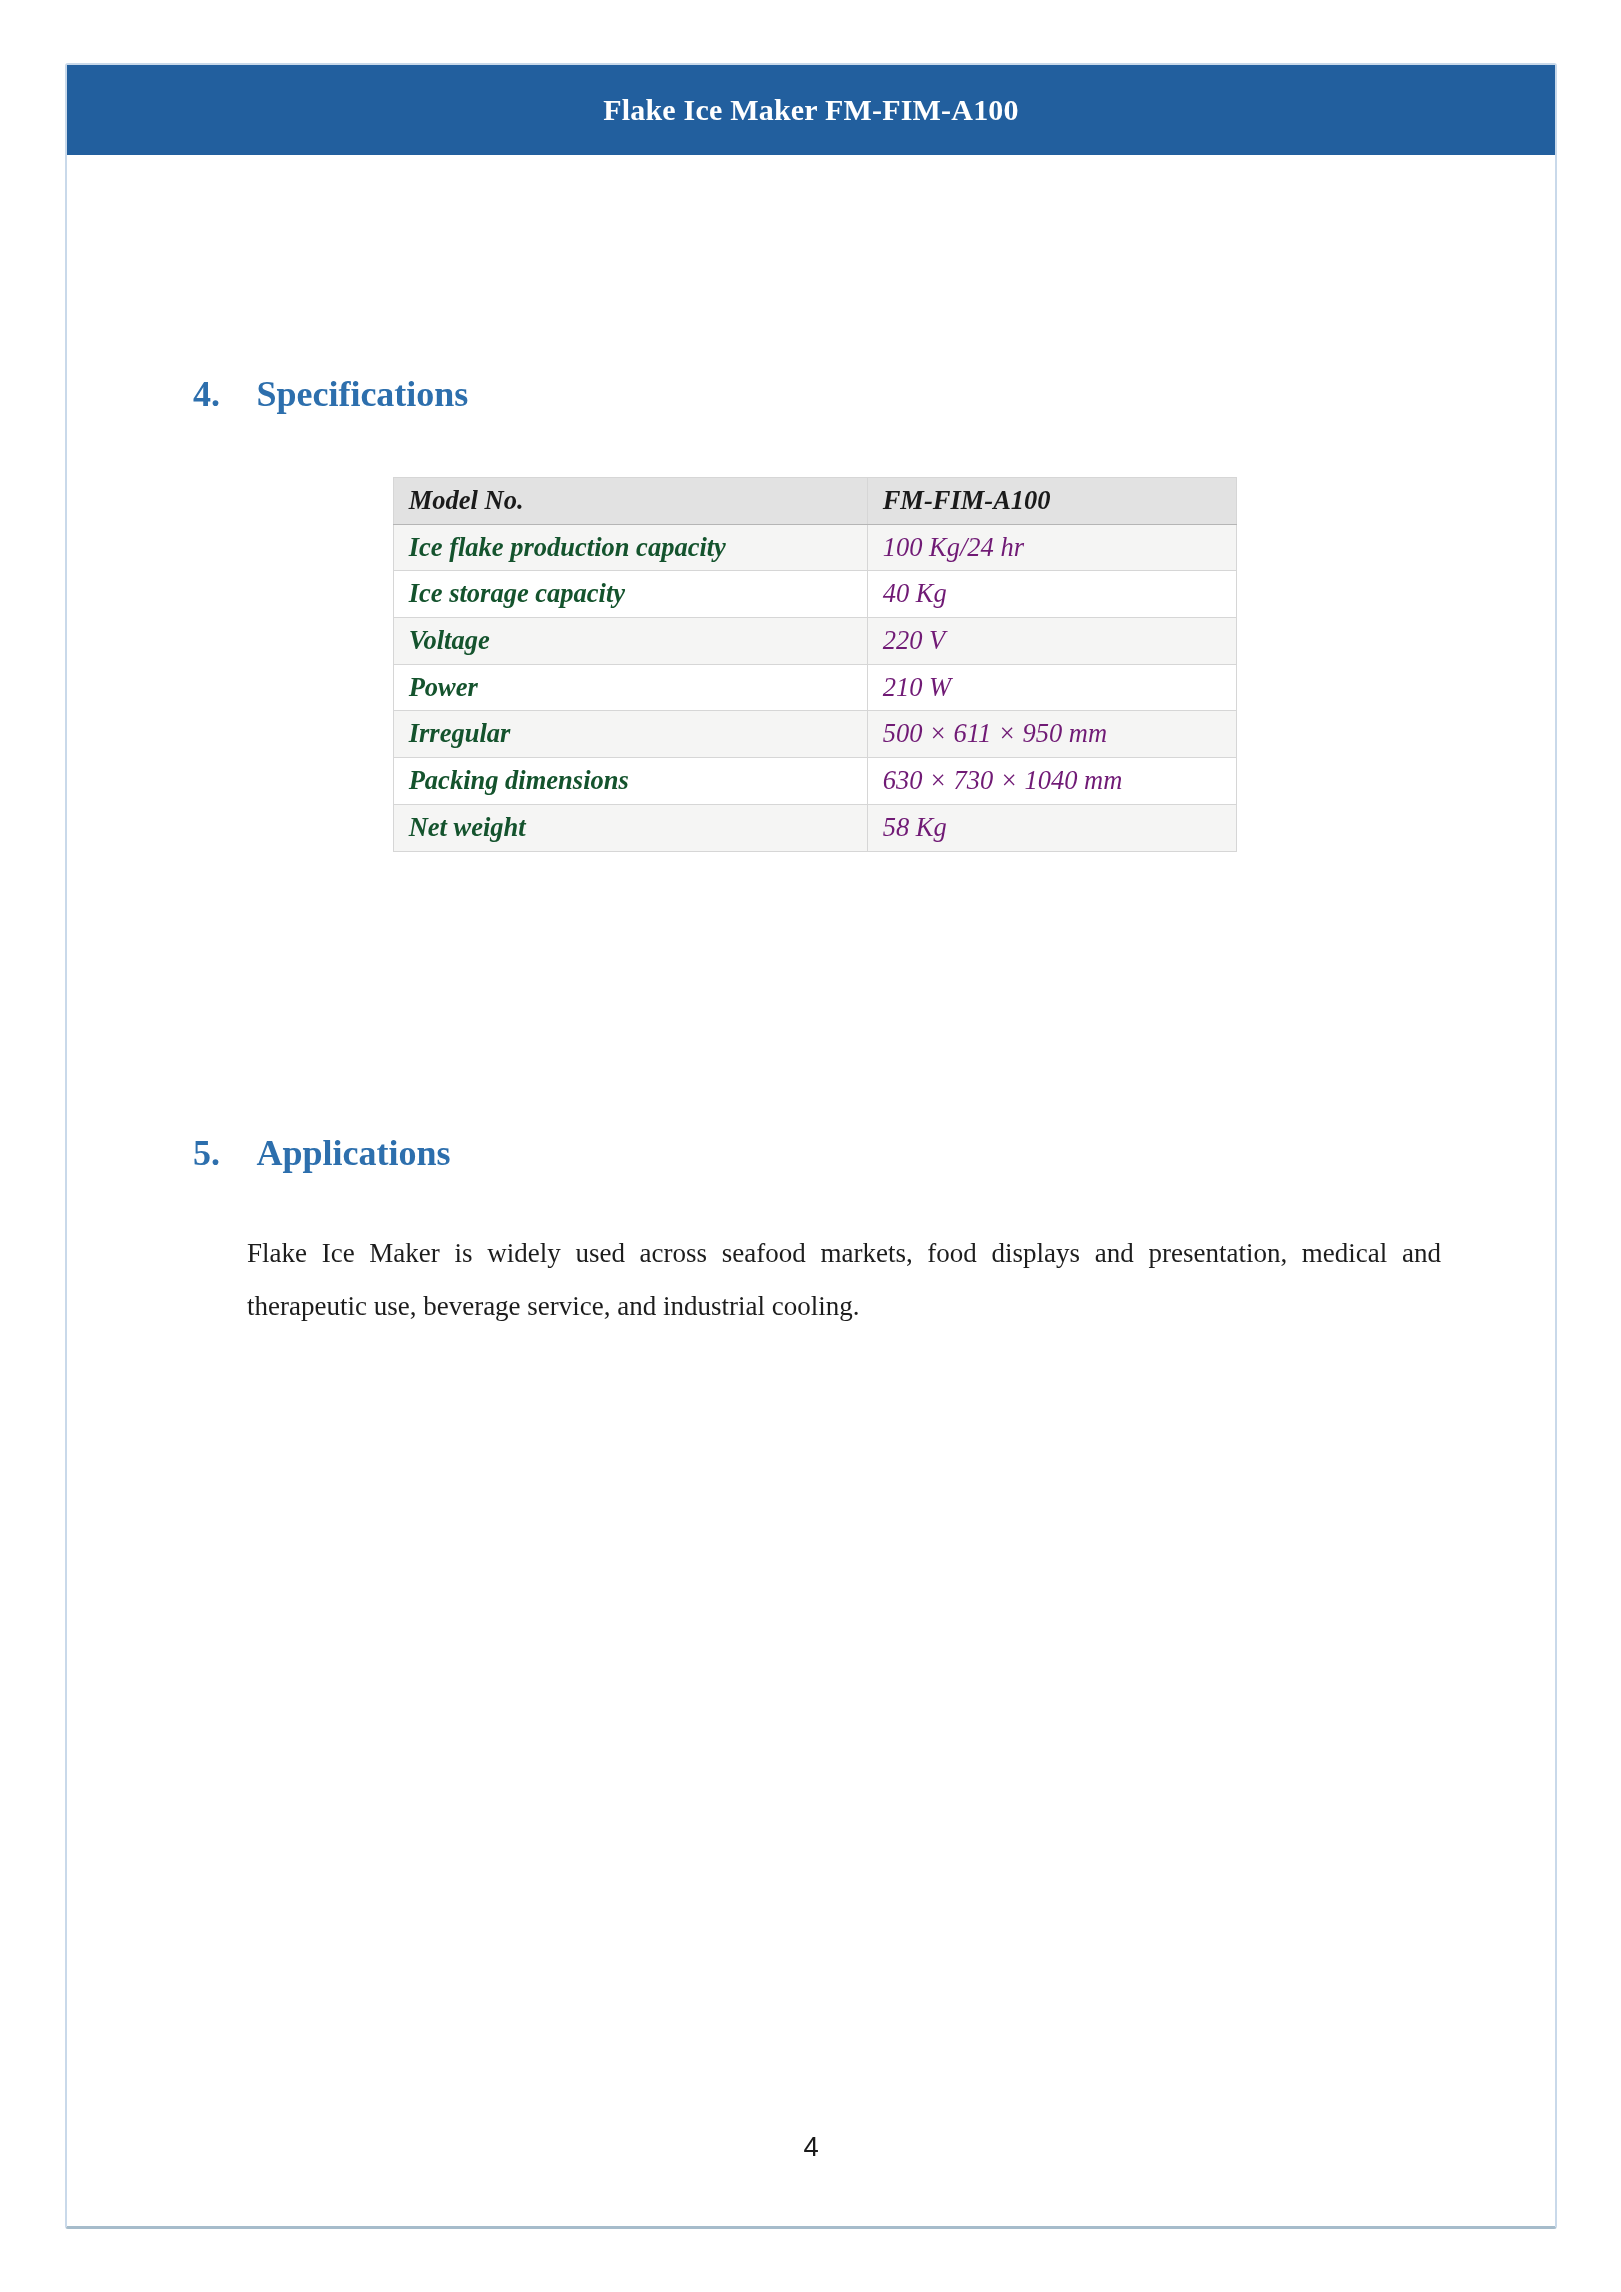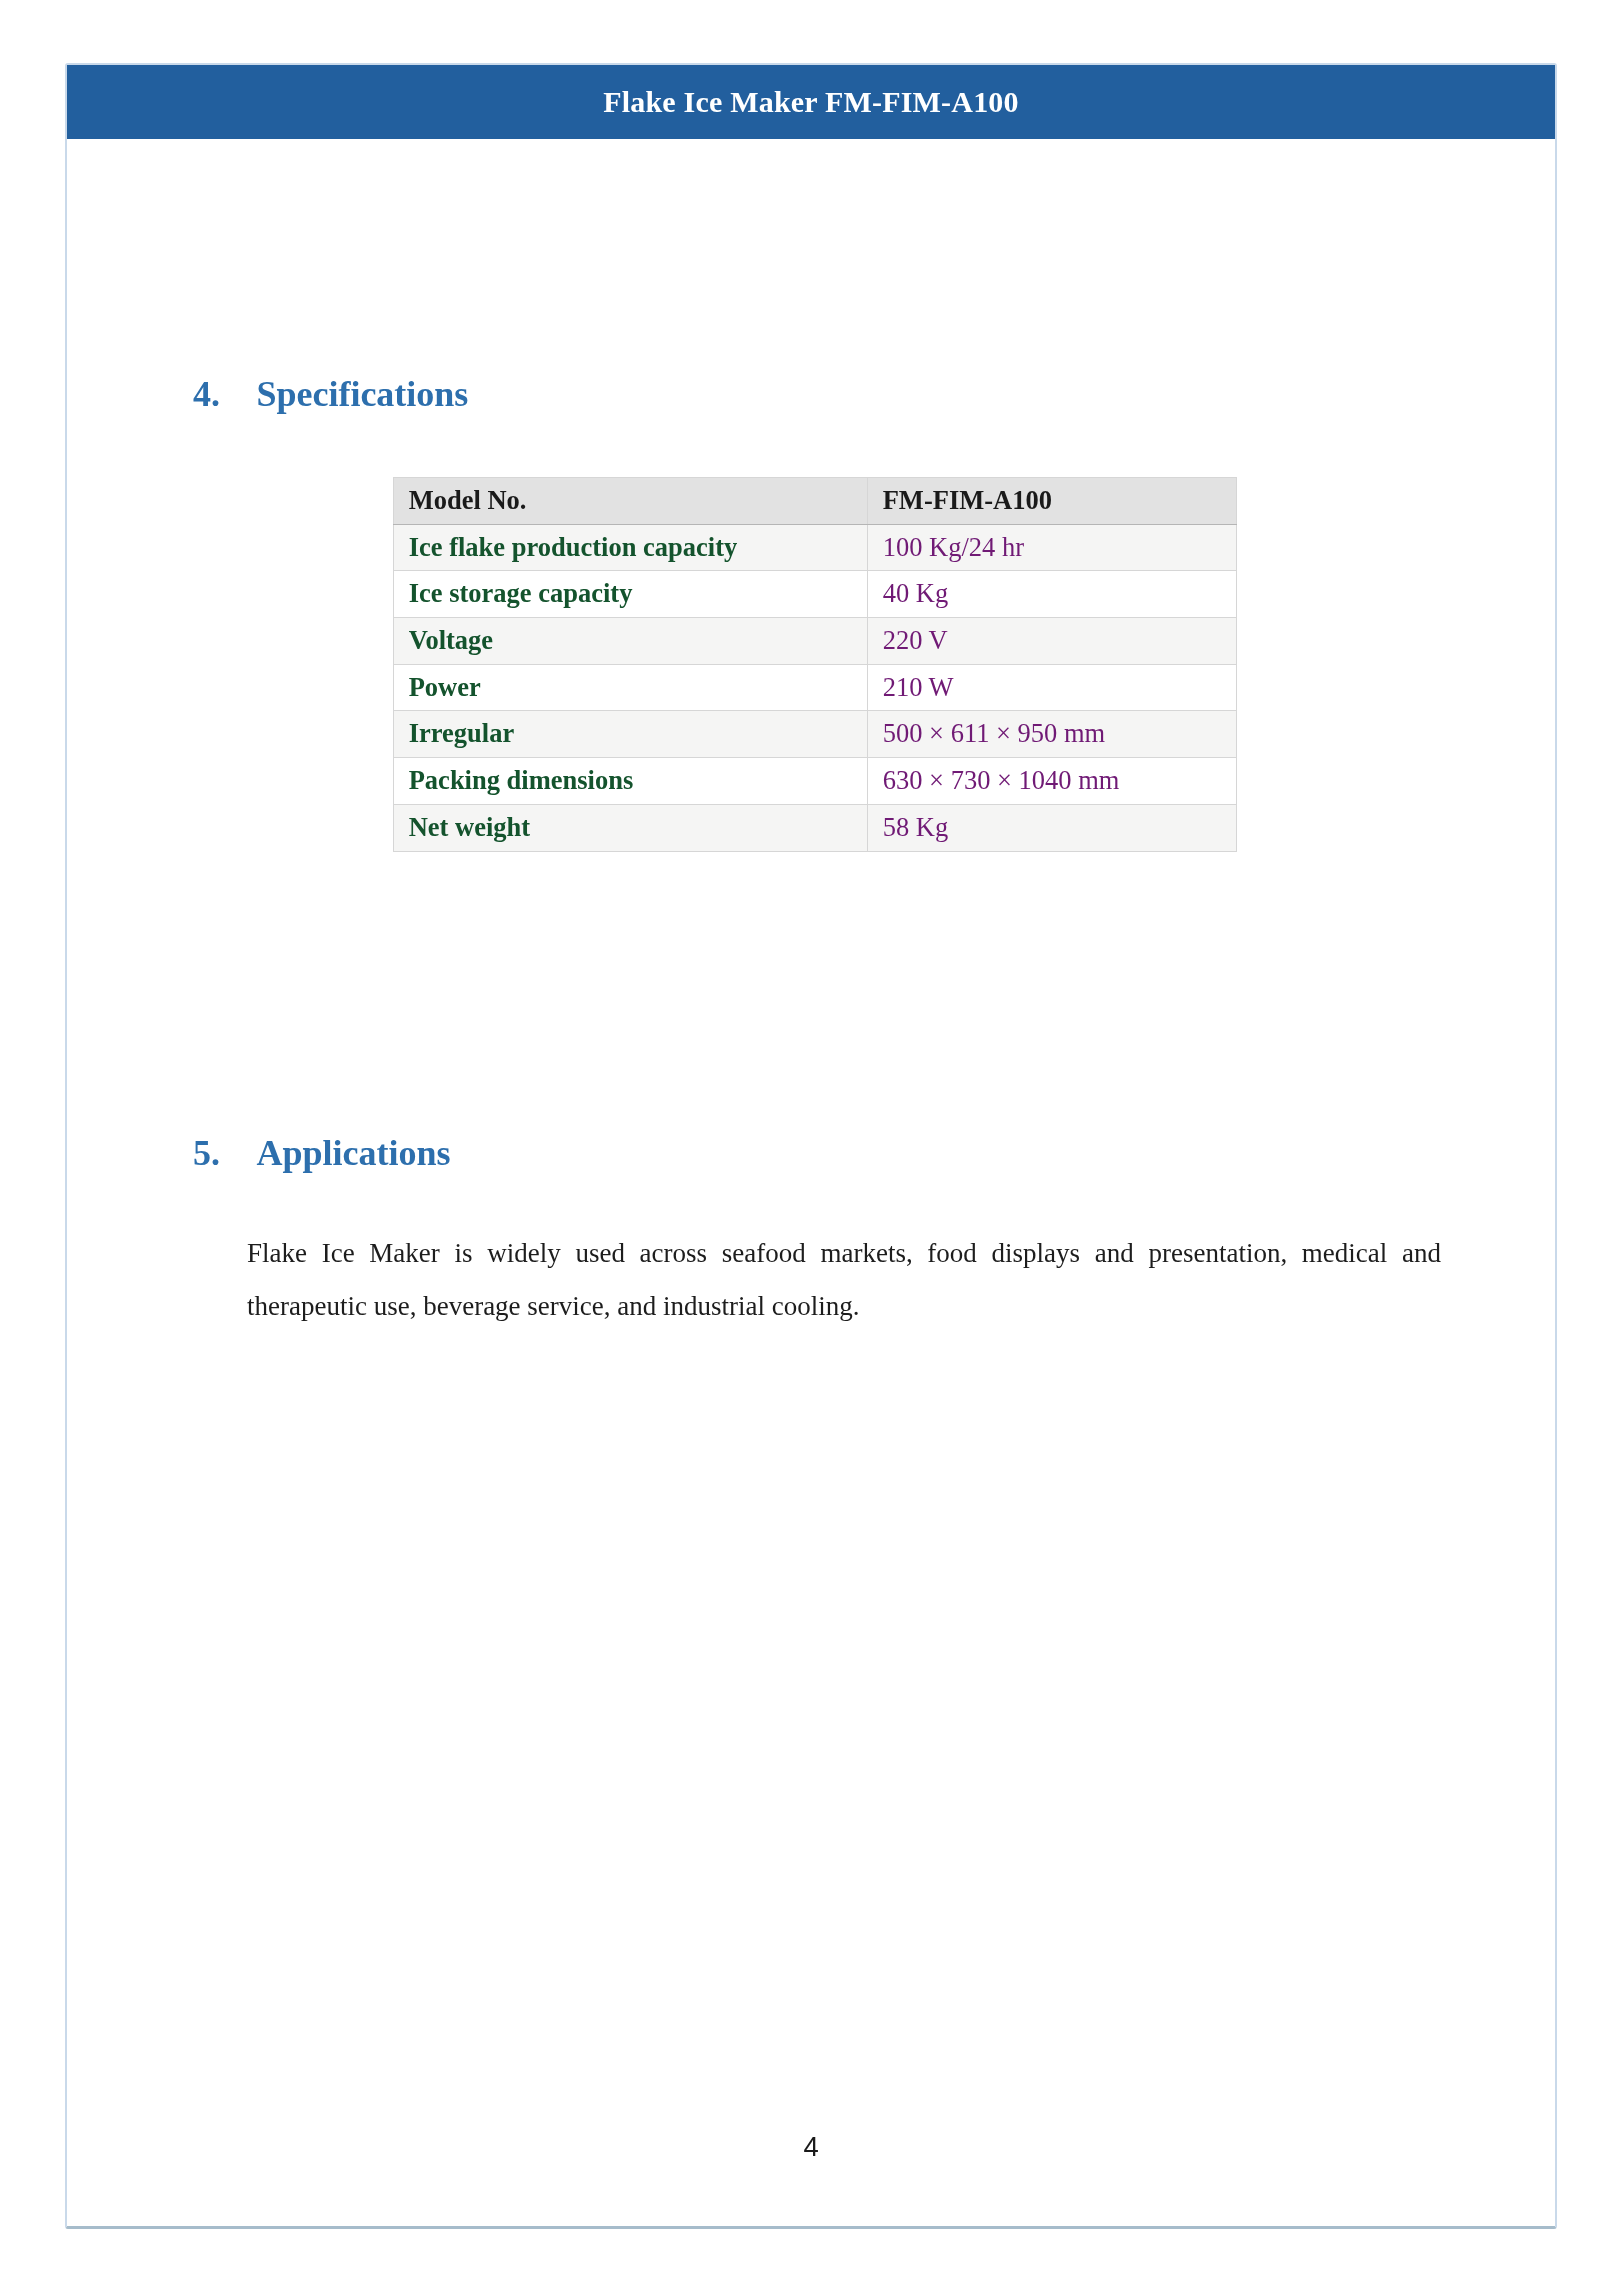--- a/index.html
+++ b/index.html
@@ -14,21 +14,21 @@
     left: 65px; top: 63px;
     width: 1492px; height: 2166px;
     background: #ffffff;
     border: 2px solid #c9d9ea;
     border-bottom: 3.9px solid #a6bccb;
     border-radius: 2.9px;
   }
   .header-bar {
     position: absolute;
     left: 0; top: 0; right: 0;
-    height: 74px;
+    height: 90px;
     background: #225f9e;
     display: flex;
     align-items: center;
     justify-content: center;
   }
   .header-title {
     color: #ffffff;
     font-size: 30px;
     font-weight: bold;
     letter-spacing: 0.2px;
@@ -49,20 +49,21 @@
   .spec-table-wrap {
     position: absolute;
     left: 326px; top: 412px;
   }
   table.spec-table {
     border-collapse: collapse;
     table-layout: fixed;
     width: 843px;
     font-size: 26.5px;
     background: #ffffff;
+    font-style: italic;
   }
   table.spec-table col.c1 { width: 474px; }
   table.spec-table col.c2 { width: 369px; }
   table.spec-table th, table.spec-table td {
     border: 1px solid #d6d6d6;
     padding: 6.9px 14.7px 7.8px 14.7px;
     text-align: left;
     vertical-align: middle;
     height: 45px;
     overflow: hidden;

